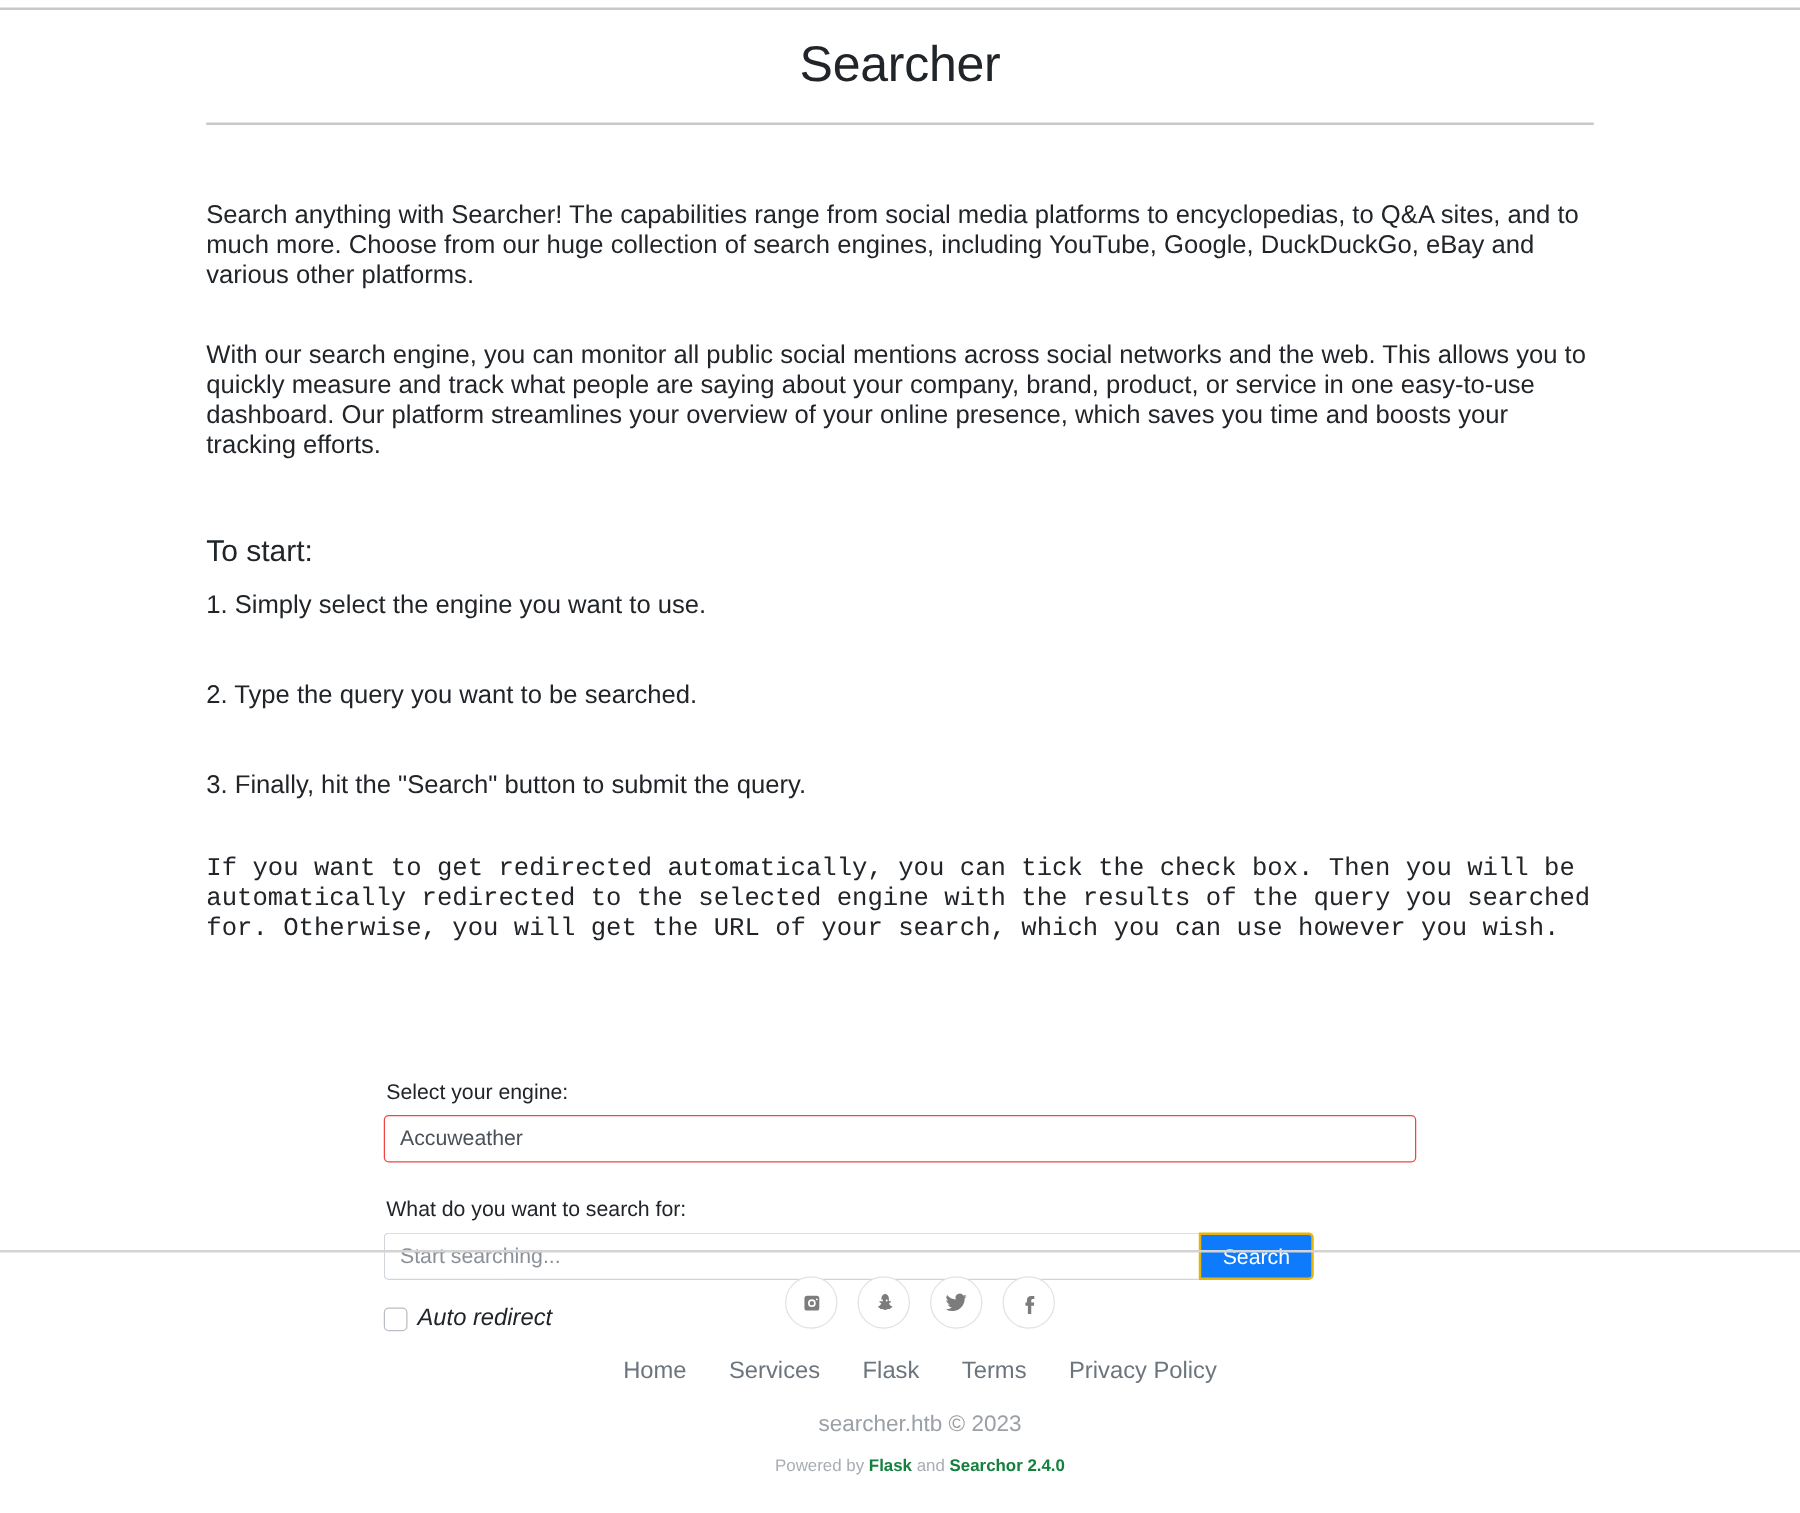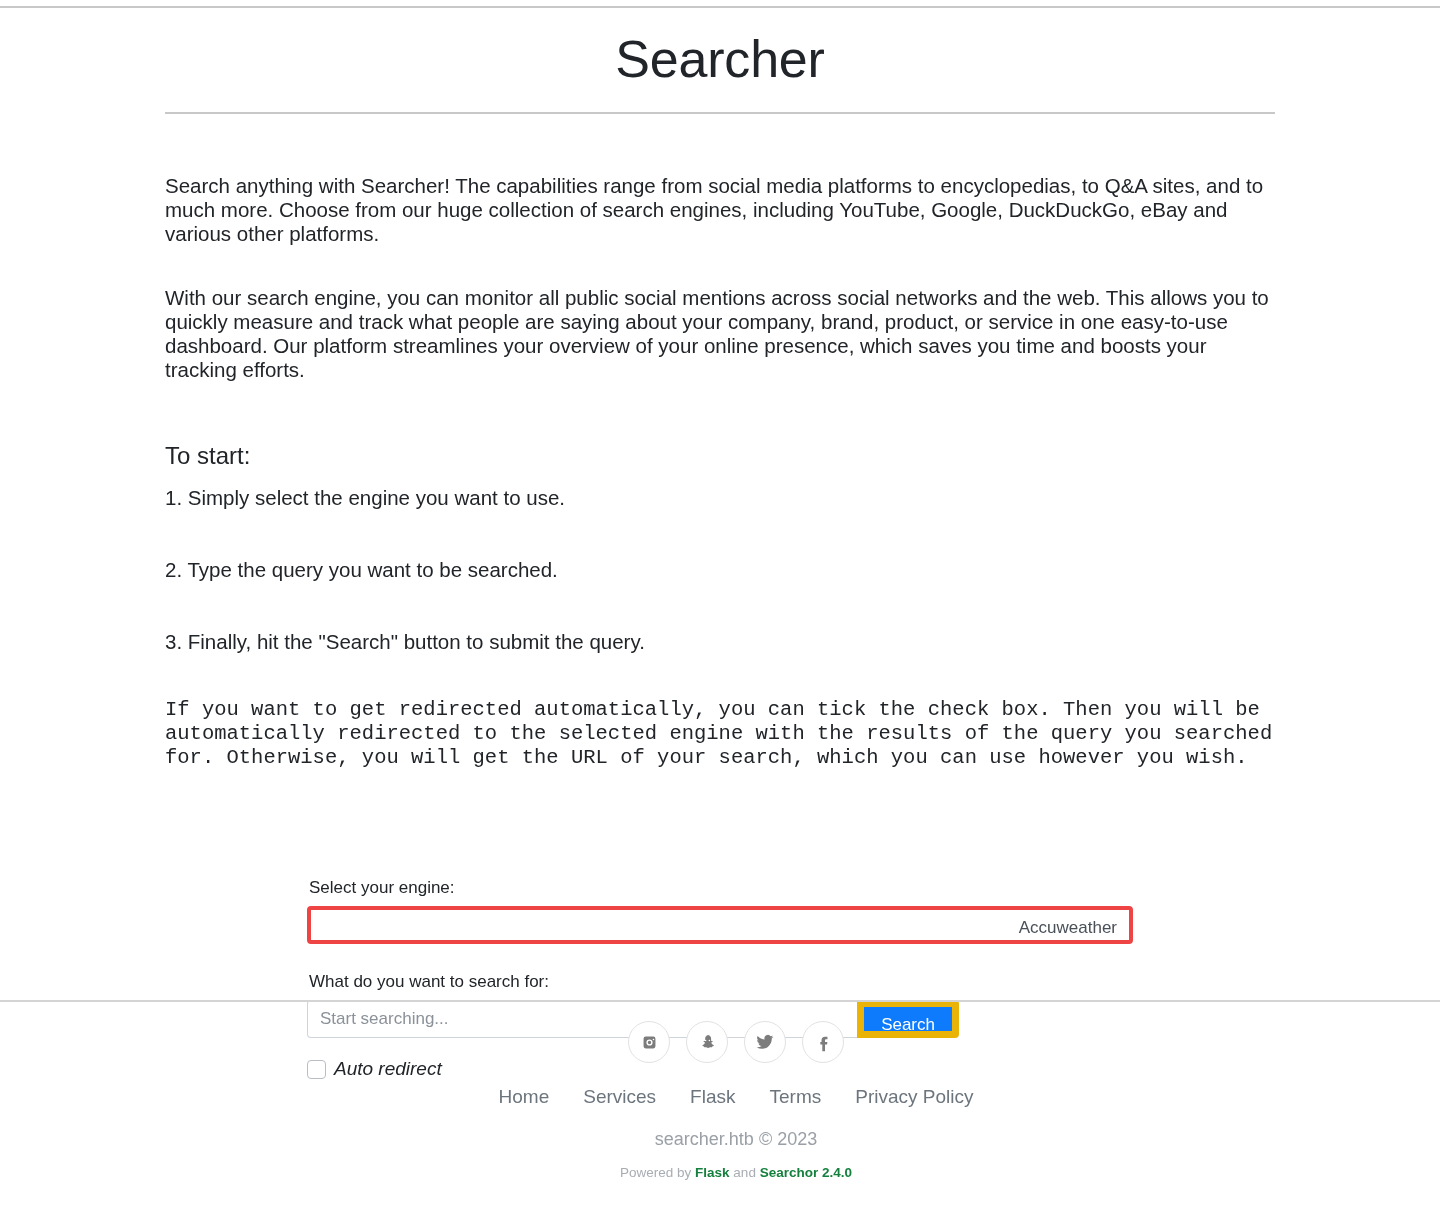--- a/index.html
+++ b/index.html
@@ -30,21 +30,21 @@
 
   
   .container {
     width: 1110px;
     margin: 0 auto;
     padding-top: 28px;
   }
 
   
   .page-title {
-    font-size: 52px;
+    font-size: 40px;
     font-weight: 400;
     line-height: 1.2;
     text-align: center;
     margin: 0;
     padding: 0;
     color: #212529;
     letter-spacing: -0.2px;
   }
   .title-rule {
     width: 1110px;
@@ -102,32 +102,31 @@
   .select-box {
     display: block;
     width: 826px;
     height: 38px;
     line-height: 36px;
     padding: 0 12px;
     font-family: "Liberation Sans", sans-serif;
     font-size: 17px;
     color: #495057;
     background: #ffffff;
-    border: 4px solid #ef4444;
+    border: 1px solid #ef4444;
     border-radius: 4px;
     outline: none;
     -webkit-appearance: none;
     appearance: none;
-    text-align: right;
   }
   .spacer-lg { height: 28px; }
 
   .input-group {
     display: flex;
-    width: 652px;
+    width: 744px;
     height: 38px;
   }
   .search-input {
     flex: 1 1 auto;
     height: 38px;
     padding: 0 12px;
     font-family: "Liberation Sans", sans-serif;
     font-size: 17px;
     color: #495057;
     background: #ffffff;
@@ -138,21 +137,21 @@
   }
   .search-input::placeholder { color: #8b9199; opacity: 1; }
   .search-btn {
     flex: 0 0 auto;
     height: 38px;
     padding: 0 17px;
     font-family: "Liberation Sans", sans-serif;
     font-size: 17px;
     color: #ffffff;
     background: #0d7bfc;
-    border: 7px solid #eab308;
+    border: 2px solid #eab308;
     border-radius: 0 4px 4px 0;
     cursor: pointer;
     line-height: 36px;
   }
 
   .check-row {
     display: flex;
     align-items: center;
     margin-top: 20px;
   }

